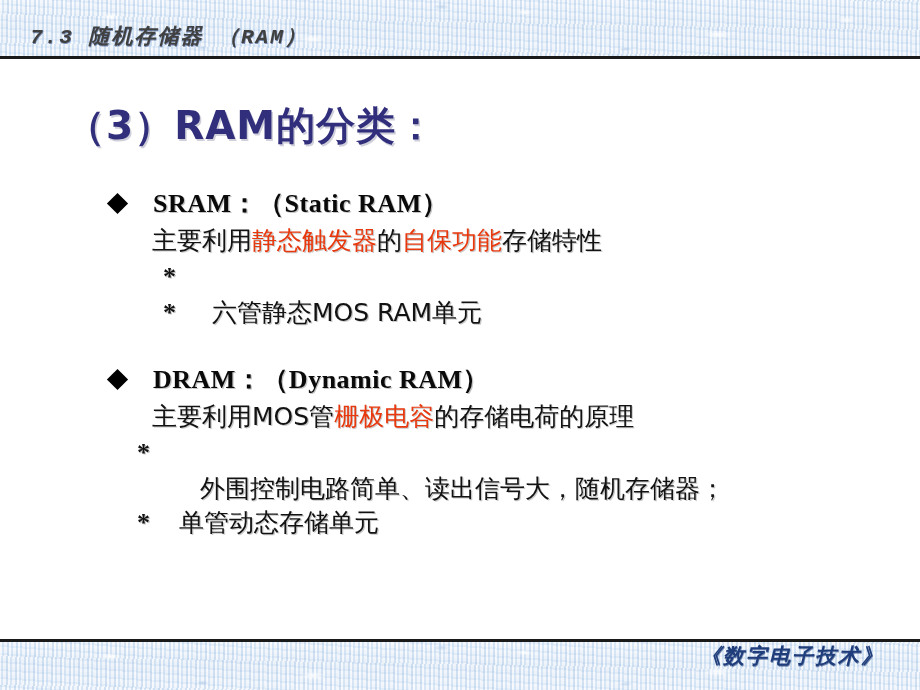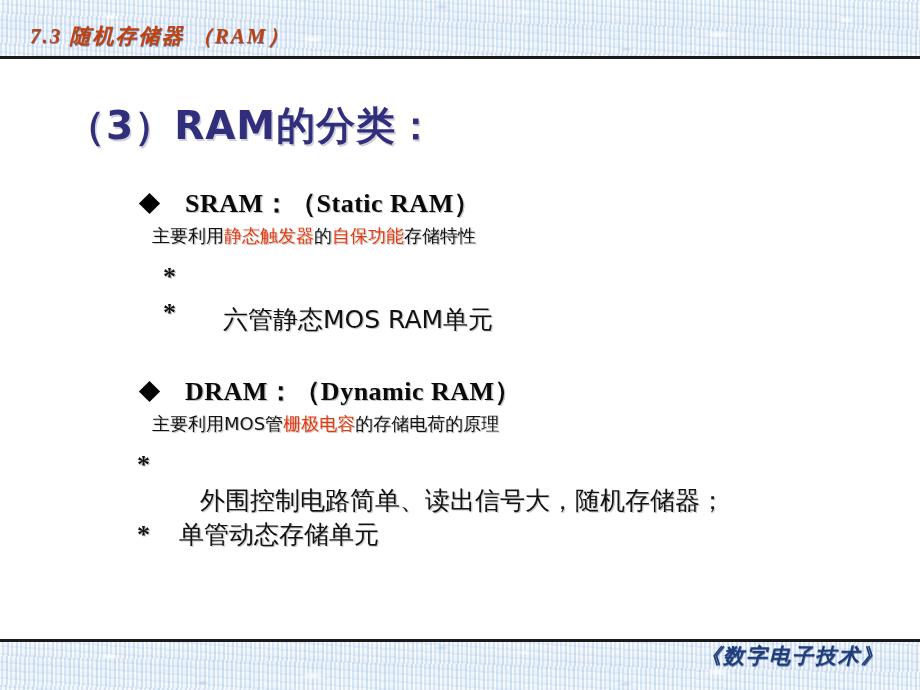--- a/index.html
+++ b/index.html
@@ -58,26 +58,26 @@
     bottom: 0;
     height: 48px;
     border-top: 3px solid #1a1a1a;
   }
 
   
   #header-title {
     position: absolute;
     left: 30px;
     top: 22px;
-    font-family: Liberation Serif, serif;
+    font-family: Liberation Mono, monospace;
     font-size: 21px;
     font-weight: bold;
     font-style: italic;
     letter-spacing: 2px;
-    color: #c2410c;
+    color: #404040;
     white-space: nowrap;
     text-shadow: 0.5px 0.5px 0 rgba(31,61,122,.55);
   }
 
   
   #footer-title {
     position: absolute;
     right: 36px;
     bottom: 20px;
     font-family: "Liberation Serif", "DejaVu Serif", serif;
@@ -105,23 +105,23 @@
     top: 43px;
     font-family: "DejaVu Sans", "Liberation Sans", sans-serif;
     font-size: 39px;
     font-weight: bold;
     color: #312e7c;
     letter-spacing: 1px;
     white-space: nowrap;
     text-shadow: 1.5px 1.5px 0 rgba(150,150,175,.45);
   }
 
-  .block { position: absolute; left: 0; width: 748px; padding-left: 32px; }
+  .block { position: absolute; left: 0; width: 748px; }
   #block-sram { top: 130px; }
-  #block-dram { top: 318px; }
+  #block-dram { top: 306px; }
 
   .bullet-row {
     position: relative;
     height: 40px;
     white-space: nowrap;
   }
 
   .diamond-icon {
     position: absolute;
     left: 110px;
@@ -141,21 +141,21 @@
     font-weight: bold;
     color: #0a0a0a;
     letter-spacing: .5px;
     text-shadow: 1.2px 1.2px 0 rgba(140,140,140,.5);
   }
 
   .desc-line {
     position: absolute;
     left: 152px;
     font-family: "DejaVu Sans", "Liberation Sans", sans-serif;
-    font-size: 18px;
+    font-size: 25px;
     font-weight: normal;
     color: #121212;
     white-space: nowrap;
     text-shadow: 1.2px 1.2px 0 rgba(150,150,150,.5);
   }
   #sram-desc { top: 38px; }
   #dram-desc { top: 38px; }
 
   .desc-line .red { color: #e8380d; }
 
@@ -173,21 +173,21 @@
     font-size: 26px;
     font-weight: bold;
     color: #121212;
     text-shadow: 1.2px 1.2px 0 rgba(150,150,150,.5);
   }
 
   
   #sram-star1-mark { left: 163px; top: 76px; }
   #sram-star1-text { left: 205px; top: 74px; }
   #sram-star2-mark { left: 163px; top: 112px; }
-  #sram-star2-text { left: 223px; top: 110px; margin-top: 7px; }
+  #sram-star2-text { left: 212px; top: 110px; }
 
   
   #dram-star1-mark { left: 137px; top: 76px; }
   #dram-star1-text { left: 179px; top: 74px; }
   #dram-cont-text  { left: 200px; top: 110px; }
   #dram-star2-mark { left: 137px; top: 146px; }
   #dram-star2-text { left: 179px; top: 144px; }
 </style>
 </head>
 <body>

